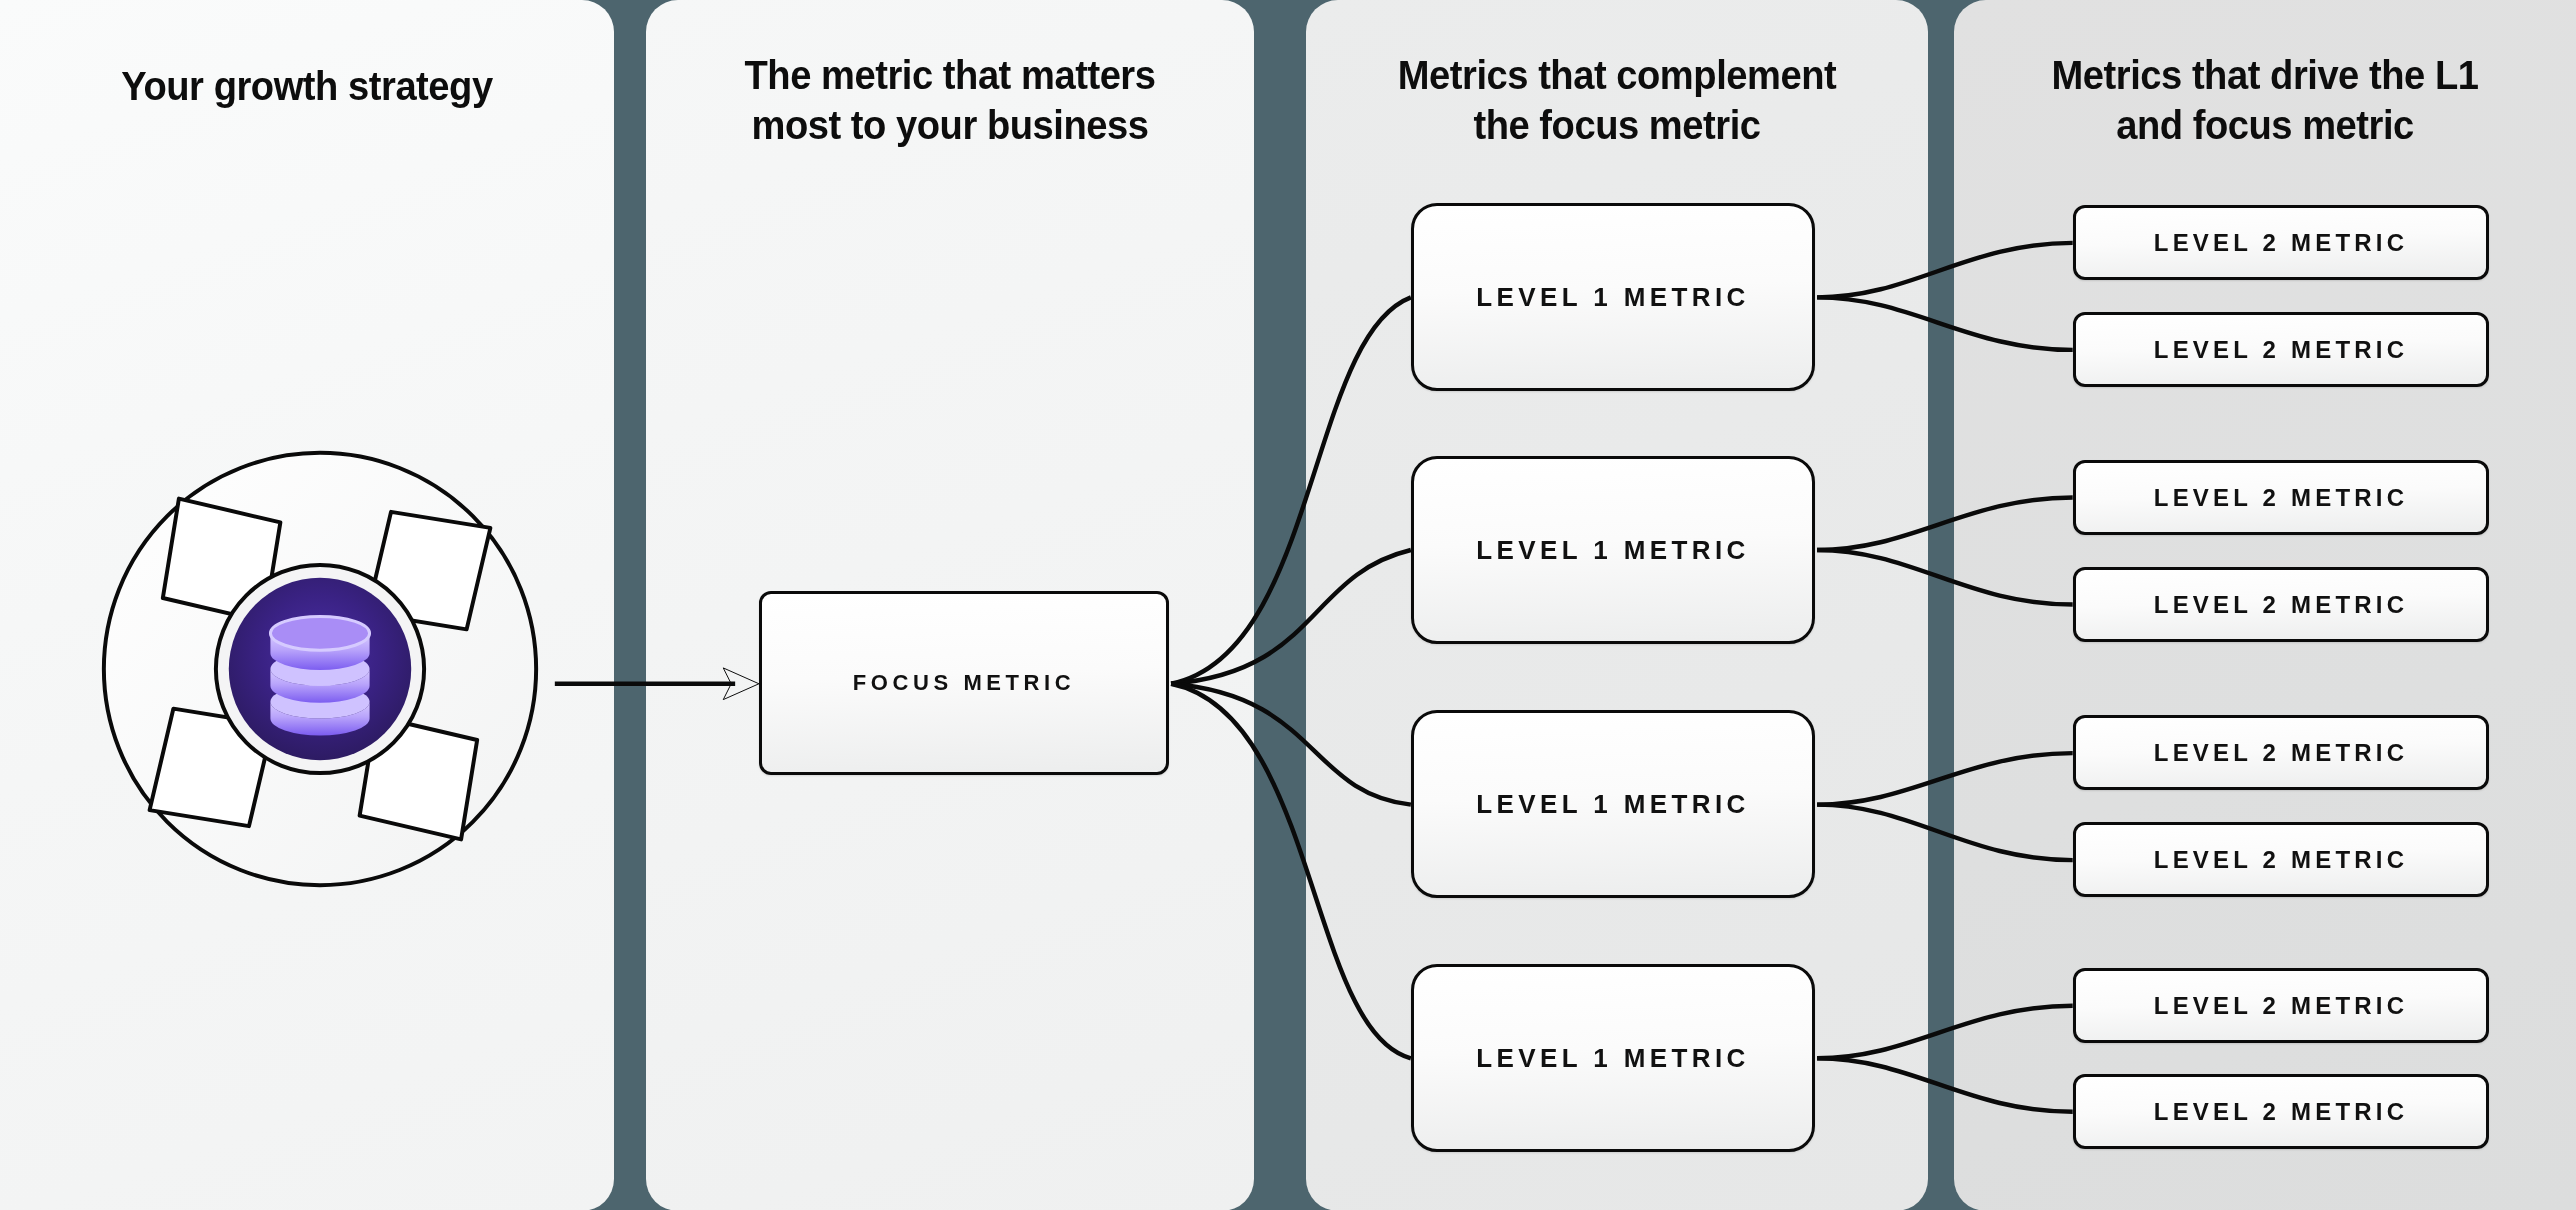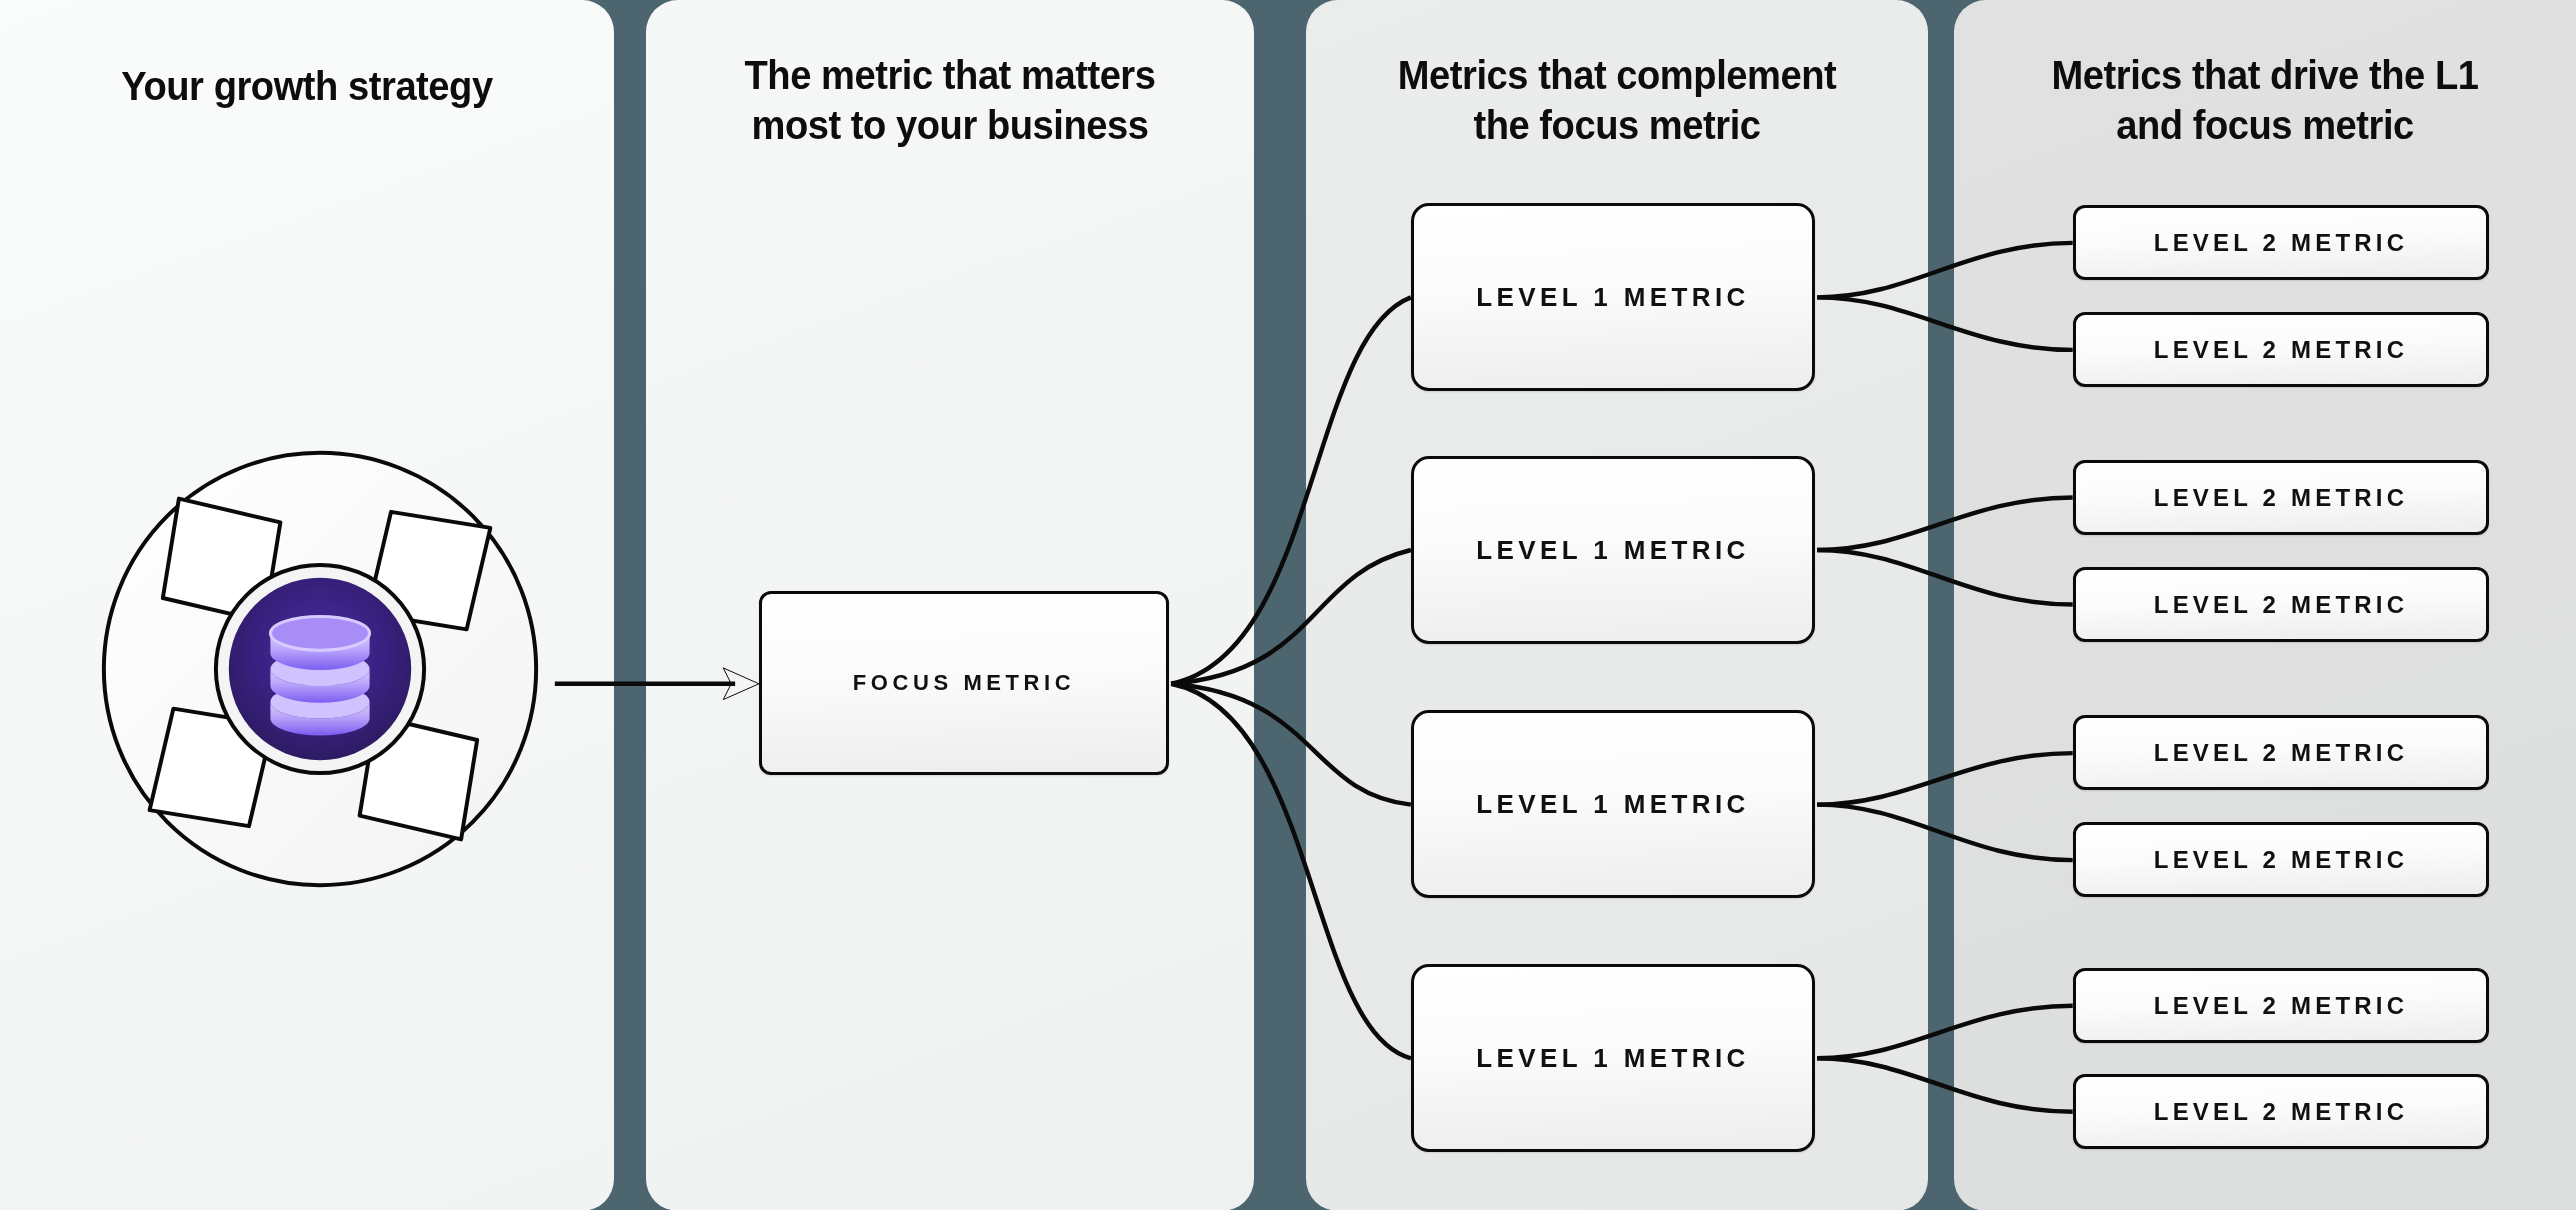--- a/index.html
+++ b/index.html
@@ -68,21 +68,21 @@
   .col-1 .col-head { top: 61px; }
   .col-2 .col-head { top: 50px; }
   .col-3 .col-head { top: 50px; }
   .col-4 .col-head { top: 50px; }
 
   
   .node {
     position: absolute;
     box-sizing: border-box;
     border: 3.5px solid #0a0a0a;
-    border-radius: 18px;
+    border-radius: 26px;
     background: linear-gradient(178deg, #ffffff 0%, #fbfbfb 45%, #eceded 100%);
     display: flex;
     align-items: center;
     justify-content: center;
     box-shadow: 0 1px 2px rgba(0,0,0,0.12);
   }
   .node span {
     font-weight: 700;
     font-size: 25px;
     letter-spacing: 4.2px;

